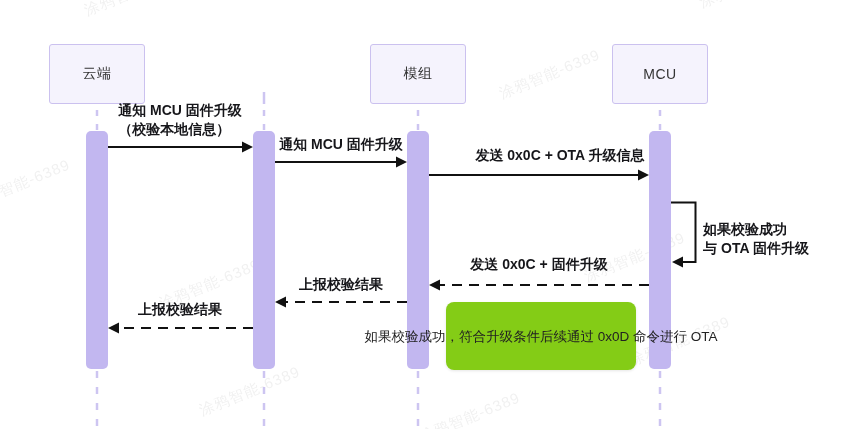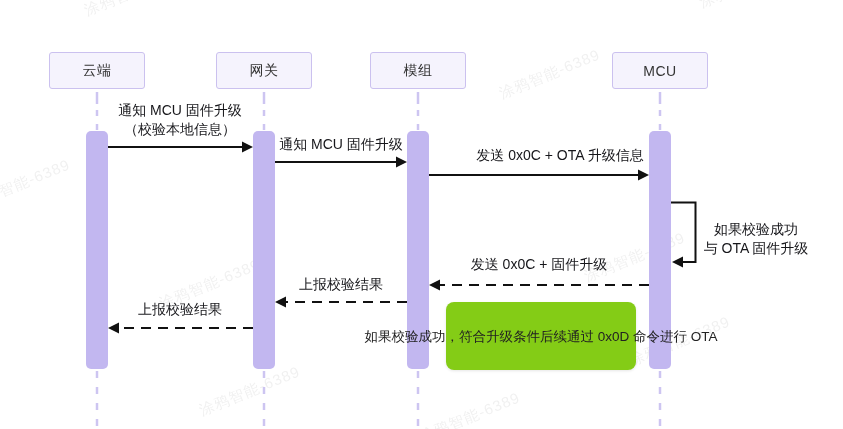--- a/index.html
+++ b/index.html
@@ -2,27 +2,27 @@
 <html><head>
 <meta charset="utf-8">
 <style>
   html,body{margin:0;padding:0;background:#fff;}
   .canvas{
     position:relative;width:843px;height:429px;background:#ffffff;overflow:hidden;
     font-family:"Liberation Sans","DejaVu Sans",sans-serif;
   }
   .layer{position:absolute;left:0;top:0;}
   .participant{
-    position:absolute;top:52px;height:37px;box-sizing:border-box;
+    position:absolute;top:44px;height:60px;box-sizing:border-box;
     background:#F5F3FD;border:1.5px solid #CBC1EF;border-radius:3px;
     display:flex;align-items:center;justify-content:center;
     font-size:14px;color:#333;letter-spacing:.5px;
   }
   .msg-label{
-    position:absolute;text-align:center;font-size:14px;font-weight:400;
+    position:absolute;font-size:14px;font-weight:700;
     color:#16161a;line-height:19px;white-space:nowrap;transform:translateX(-50%);
   }
   .note{
     position:absolute;left:446px;top:302px;width:190px;height:68px;
     background:#84cc16;border-radius:8px;box-shadow:0 1px 3px rgba(0,0,0,.10);
     display:flex;align-items:center;justify-content:center;
     font-size:13.5px;color:#222;line-height:23px;white-space:nowrap;
   }
   .wm{
     position:absolute;color:#3c3c3c;opacity:.07;font-size:15px;letter-spacing:1px;
@@ -101,23 +101,20 @@
     </g>
     <g>
       <line x1="253" y1="328" x2="118" y2="328" stroke="#111" stroke-width="2" stroke-dasharray="10 7"></line>
       <polygon points="108,328 119,322.5 119,333.5" fill="#111"></polygon>
     </g>
   </svg>
 
   <div class="participant" style="left:49px;width:96px">
       <span>云端</span>
     </div>
-  <div class="participant" style="left:216px;width:96px">
-      <span>网关</span>
-    </div>
   <div class="participant" style="left:370px;width:96px">
       <span>模组</span>
     </div>
   <div class="participant" style="left:612px;width:96px">
       <span>MCU</span>
     </div>
 
   <div class="msg-label" style="left:180px;top:101px">
     <div>通知 MCU 固件升级</div>
     <div>（校验本地信息）</div>

